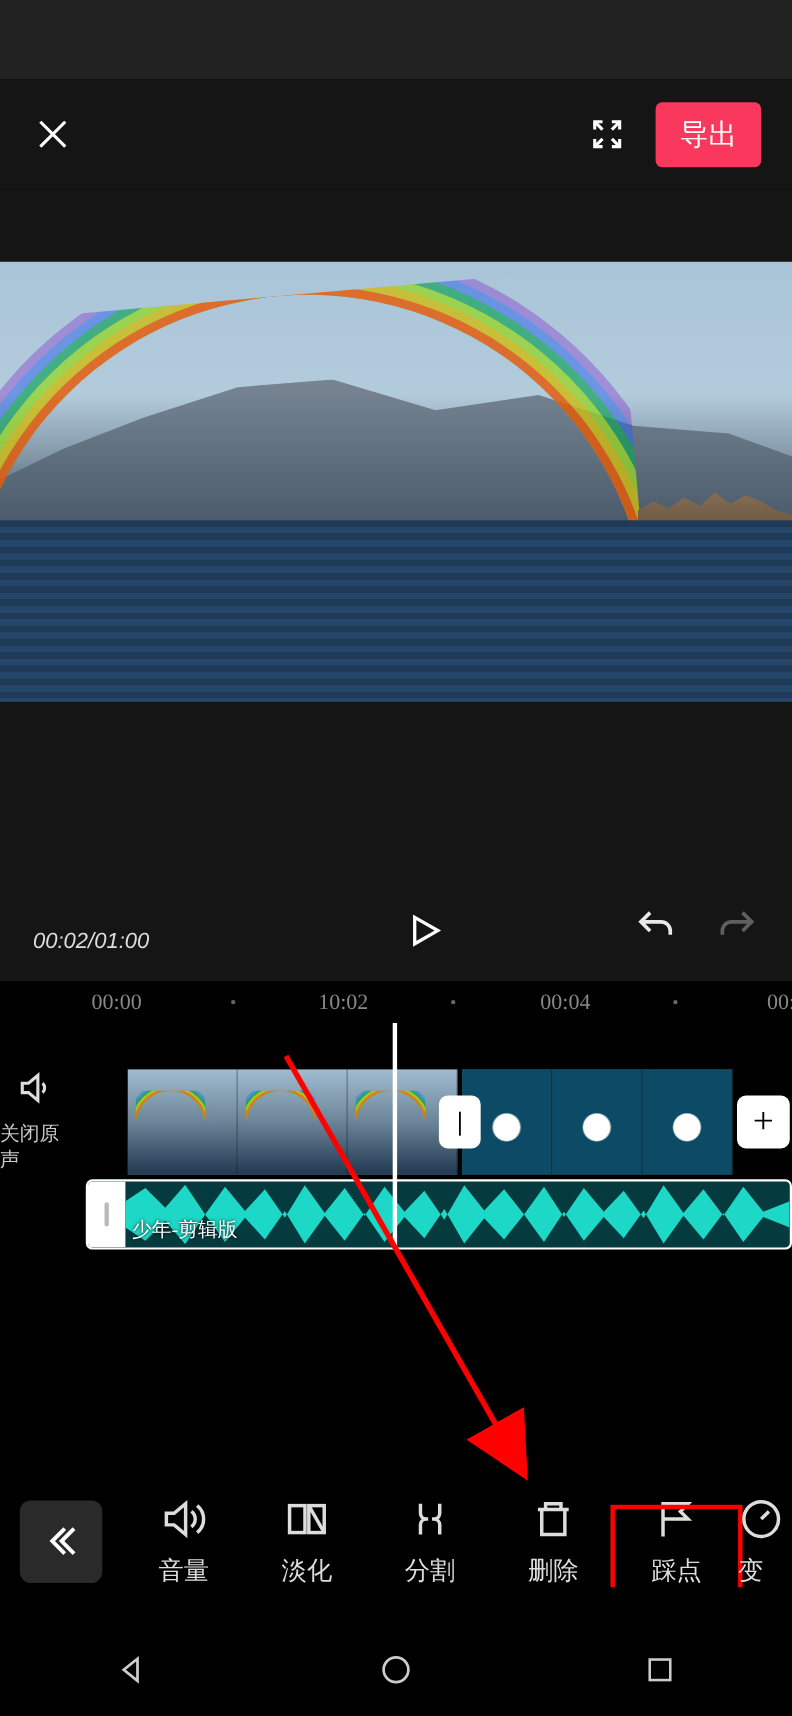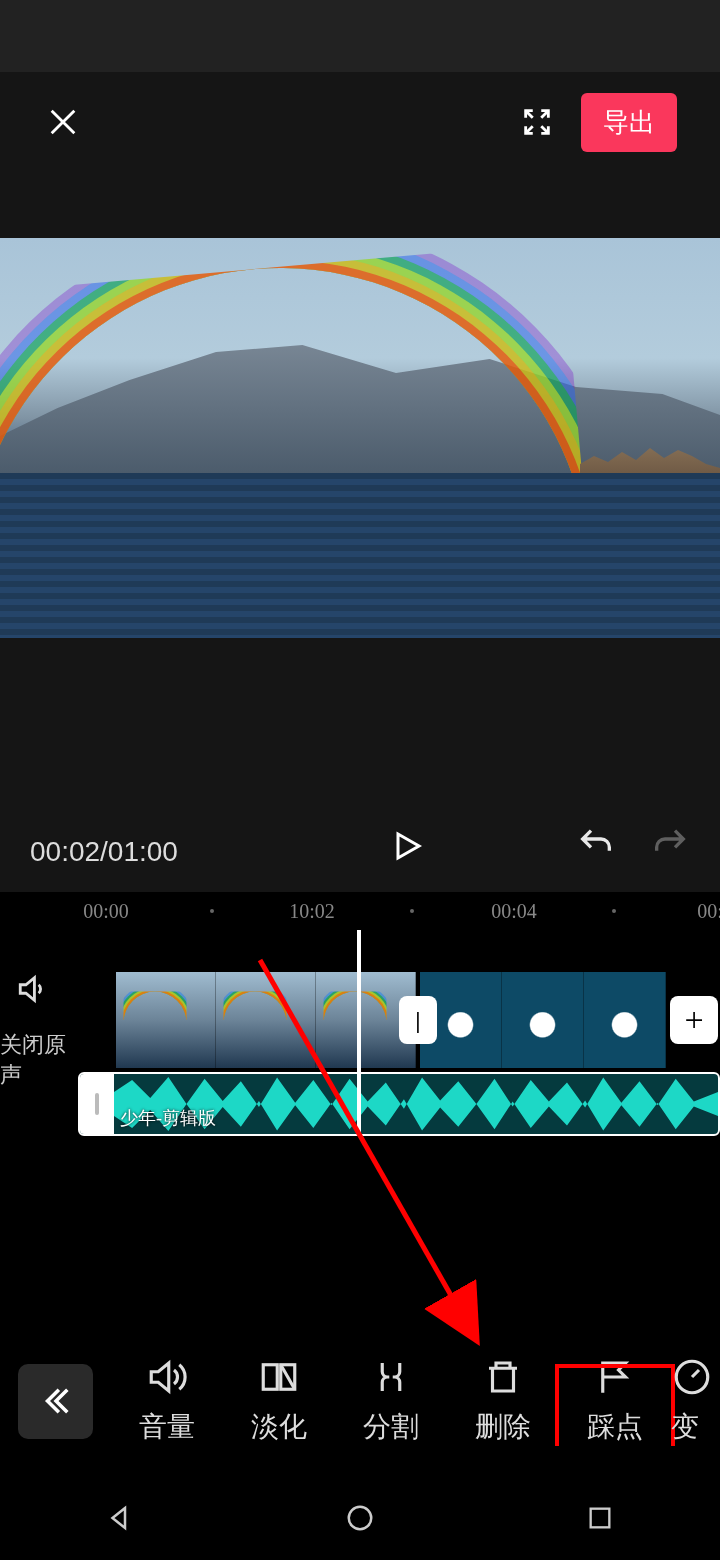--- a/index.html
+++ b/index.html
@@ -14,21 +14,21 @@
   }
   .status-bar {
     height: 72px;
     background: #222;
   }
   .top-bar {
     height: 100px;
     display: flex;
     align-items: center;
     justify-content: space-between;
-    padding: 0 43px;
+    padding: 0 28px;
     background: #151515;
   }
   .close-btn { width: 40px; height: 40px; display:flex; align-items:center; justify-content:center; }
   .right-top { display:flex; align-items:center; gap:24px; }
   .fullscreen-btn { width:40px; height:40px; display:flex; align-items:center; justify-content:center; }
   .export-btn {
     background:#fa375c;
     color:#fff;
     border:none;
     border-radius:6px;
@@ -82,21 +82,21 @@
     background: linear-gradient(to top, #6b5642, #8a7358);
     clip-path: polygon(0 100%, 0 60%, 10% 40%, 20% 55%, 30% 30%, 40% 50%, 50% 20%, 60% 45%, 70% 25%, 80% 40%, 90% 60%, 100% 70%, 100% 100%);
   }
   .controls-row {
     flex:1;
     display:flex;
     align-items:flex-end;
     justify-content:space-between;
     padding: 0 30px 24px 30px;
   }
-  .time-label { font-size:28px; color:#ddd; }
+  .time-label { font-size:20px; color:#ddd;font-style:italic; }
   .play-btn { width:44px; height:44px; display:flex; align-items:center; justify-content:center; margin-left: 60px;}
   .history-btns { display:flex; gap:34px; }
   .history-btns svg { opacity:0.9; }
   .redo-disabled { opacity:0.35; }
 
   .timeline-area {
     background:#000;
     position:relative;
     padding-bottom: 20px;
     font-family: Liberation Serif, serif;
@@ -108,22 +108,22 @@
     align-items:center;
     font-size:20px;
     color:#888;
   }
   .ruler span { position:absolute; transform:translateX(-50%); }
   .ruler .dot { width:4px; height:4px; background:#666; border-radius:50%; }
 
   .tracks { position:relative; padding-top: 42px; }
   .mute-col {
     position:absolute; left:0; top:42px; width:66px;
-    display:flex; flex-direction:column; align-items:center; gap:24px;
-    color:#ccc; font-size:22px;
+    display:flex; flex-direction:column; align-items:center; gap:12px;
+    color:#ccc; font-size:18px;
   }
   .clip-row {
     margin-left:0;
     height:96px;
     position:relative;
     display:flex;
     align-items:center;
   }
   .video-clip {
     position:absolute;
@@ -239,21 +239,21 @@
   }
   .tool-item {
     width:112px;
     flex:0 0 112px;
     display:flex;
     flex-direction:column;
     align-items:center;
     justify-content:center;
     gap:10px;
     color:#ddd;
-    font-size:28px;
+    font-size:23px;
     position:relative;
   }
   .tool-item svg, .tool-item .ico { width:42px; height:42px; }
   .highlight-box {
     position:absolute;
     border:4px solid #f00;
     width:120px; height:130px;
     top: 8px;
     left:-4px;
     pointer-events:none;

